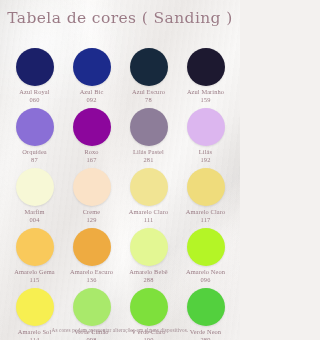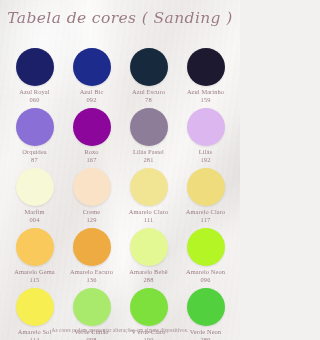--- a/index.html
+++ b/index.html
@@ -41,21 +41,20 @@
     opacity: 0.85;
   }
 
   #title {
     position: absolute;
     top: 9px;
     left: 0;
     width: 240px;
     text-align: center;
     font-family: "DejaVu Serif", "Liberation Serif", serif;
-    font-style: italic;
     font-size: 15.5px;
     letter-spacing: 0.4px;
     color: #9a7a85;
     text-shadow: 0 0 1px rgba(255,255,255,0.9);
     white-space: nowrap;
     z-index: 3;
   }
 
   #grid {
     position: absolute;

